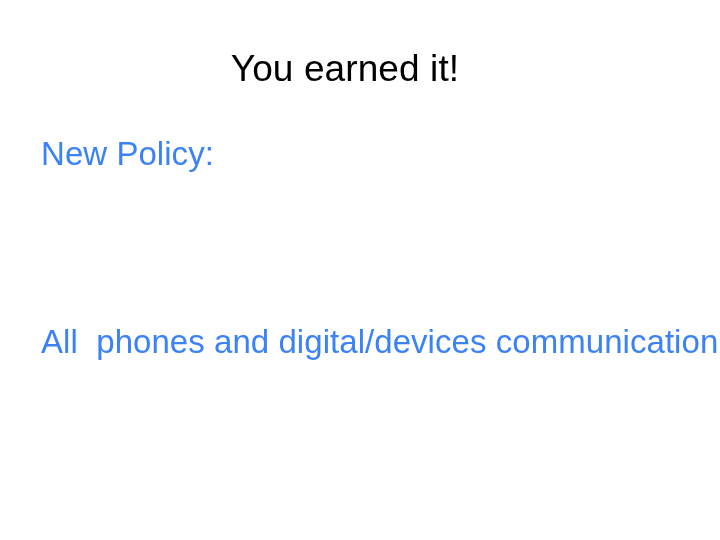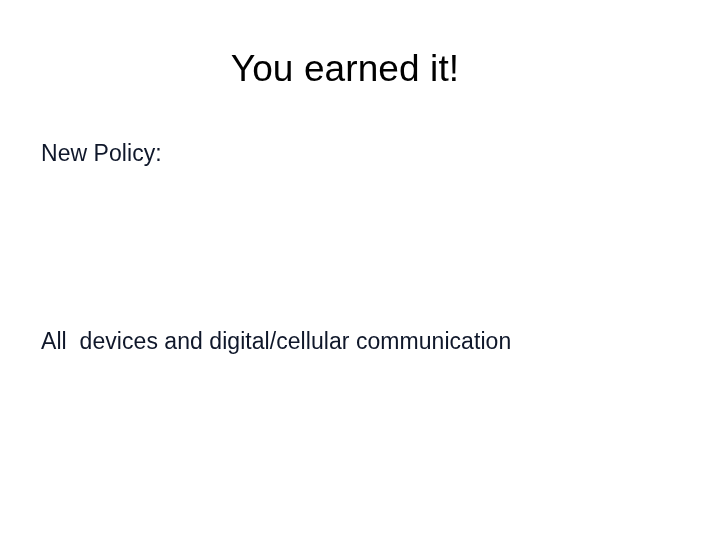--- a/index.html
+++ b/index.html
@@ -41,24 +41,24 @@
 
   
   .slide-body {
     position: absolute;
     left: 41px;
     top: 130px;
     width: 640px;
   }
 
   .body-para {
-    font-size: 23px;
+    font-size: 33px;
     line-height: 47px;
     font-weight: 400;
-    color: #0f172a;
+    color: #3b82f6;
     letter-spacing: 0.05px;
     white-space: pre-wrap;
     margin: 0;
   }
 
   .para-gap-1 {
     height: 47px;
   }
 
   .body-line {
@@ -73,18 +73,18 @@
 
   <div class="slide-title">You earned it!</div>
 
   <div class="slide-body">
 
     <p class="body-para">New Policy:</p>
 
     <div class="para-gap-1"></div>
 
     <p class="body-para">
-      <span class="body-line">All  devices and digital/cellular communication</span>
+      <span class="body-line">All  phones and digital/devices communication</span>
     </p>
 
   </div>
 
 </div>
 
 </body></html>

